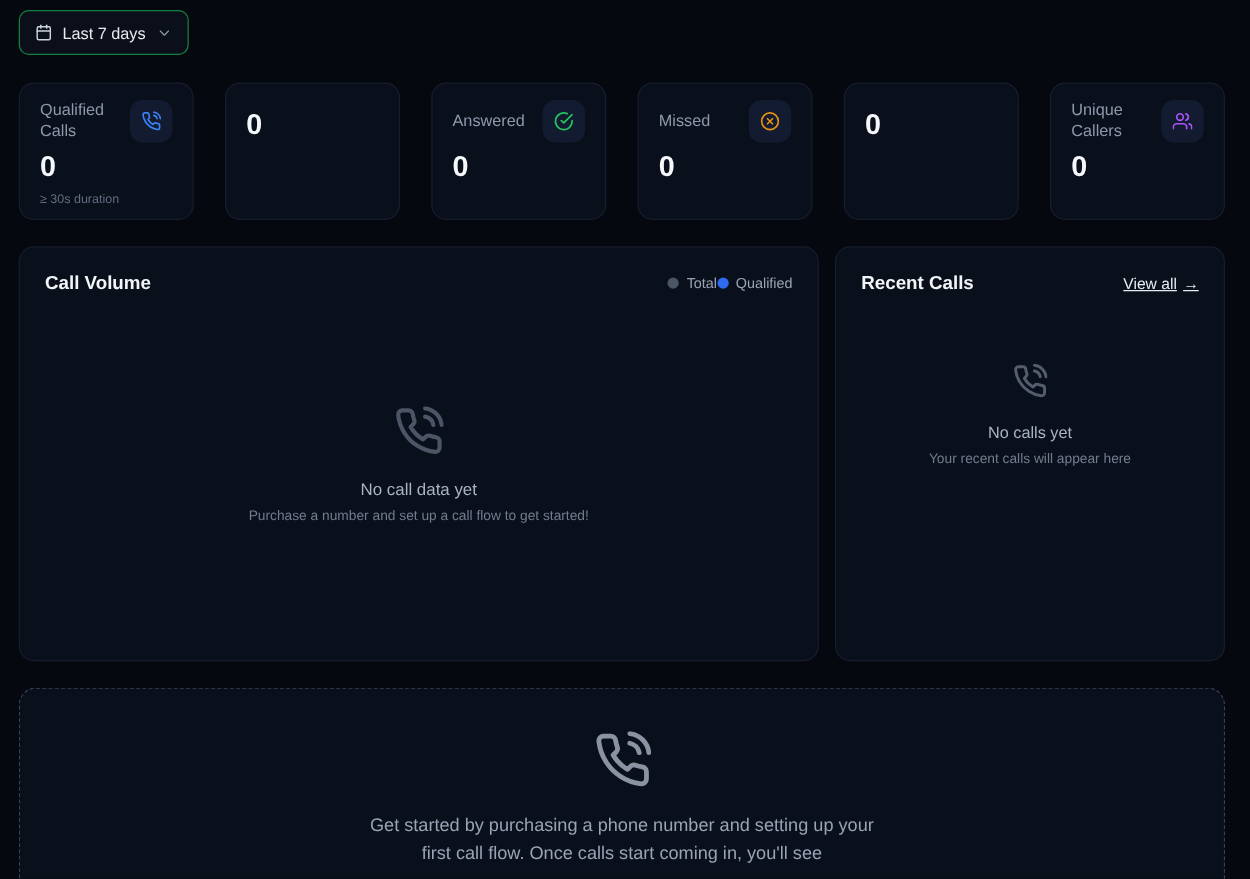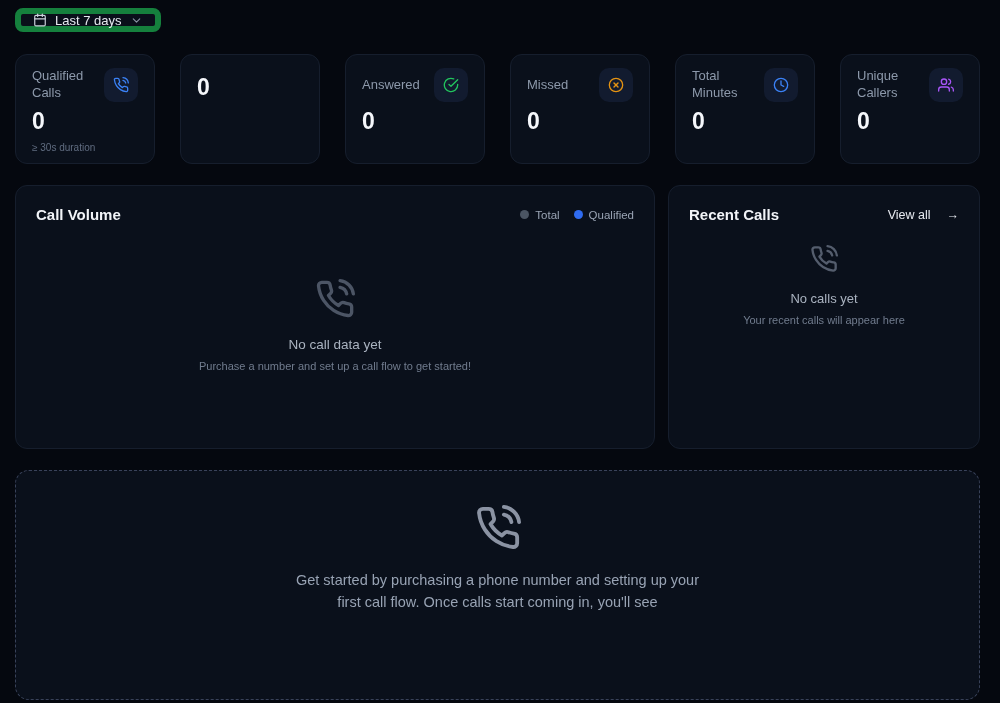--- a/index.html
+++ b/index.html
@@ -9,24 +9,24 @@
     font-family: "Liberation Sans", sans-serif;
     color: #eef1f6;
     -webkit-font-smoothing: antialiased;
   }
   .page { padding: 8px 20px 0 15px; }
 
   
   .date-btn {
     display: inline-flex; align-items: center; gap: 8px;
     background: #0a0f1a;
-    border: 6px solid #15803d;
+    border: 1px solid #15803d;
     border-radius: 8px;
     padding: 6px 12px;
-    height: 16px;
+    height: 36px;
     color: #e7eaf0;
     font-size: 13px;
     cursor: pointer;
   }
   .date-btn svg { display: block; }
   .icon-cal { color: #cdd3dd; }
   .icon-chev { color: #8b95a5; }
 
   
   .stats-row {
@@ -70,37 +70,38 @@
   .charts-row {
     margin-top: 21px;
     display: grid;
     grid-template-columns: 1fr 312px;
     gap: 13px;
   }
   .panel {
     background: #0a101b;
     border: 1px solid #161e2d;
     border-radius: 12px;
-    height: 264px;
+    height: 332px;
     padding: 20px;
     display: flex; flex-direction: column;
   }
   .panel-head {
     display: flex; align-items: center; justify-content: space-between;
   }
   .panel-title { font-size: 15px; font-weight: 700; color: #f2f4f8; }
-  .legend { display: flex; align-items: center; gap: 14px; }
+  .legend { display: flex; align-items: center; }
   .legend-item { display: flex; align-items: center; gap: 6px; font-size: 11.5px; color: #9aa4b4; }
   .dot { width: 9px; height: 9px; border-radius: 50%; display: inline-block; }
   .dot-total { background: #4b5563; }
   .dot-qualified { background: #2f6bf0; }
   .view-all {
     font-size: 12.5px; color: #e7eaf0; cursor: pointer;
-    display: flex; align-items: flex-start; gap: 16px; background: none; border: none;
+    display: flex; align-items: flex-start; gap: 5px; background: none; border: none;
     font-family: "Liberation Sans", sans-serif;
+    text-decoration: underline;
   }
 
   .empty-state {
     flex: 1;
     display: flex; flex-direction: column; align-items: center; justify-content: center;
     text-align: center;
   }
   .empty-state .icon-wrap { color: #4c5565; }
   .empty-title { margin-top: 14px; font-size: 13.5px; color: #aab3c0; }
   .empty-sub { margin-top: 8px; font-size: 11px; color: #717c8e; text-align: right; }
@@ -215,28 +216,20 @@
         <div class="stat-badge">
           <svg class="c-orange" width="16" height="16" viewBox="0 0 24 24" fill="none" stroke="currentColor" stroke-width="2" stroke-linecap="round" stroke-linejoin="round">
               <use href="#ic-x-circle"></use>
             </svg>
         </div>
       </div>
       <div class="stat-value">0</div>
     </div>
 
     <div class="stat-card">
-      <div class="stat-head">
-        <div class="stat-label">Total Minutes</div>
-        <div class="stat-badge">
-          <svg class="c-blue" width="16" height="16" viewBox="0 0 24 24" fill="none" stroke="currentColor" stroke-width="2" stroke-linecap="round" stroke-linejoin="round">
-              <use href="#ic-clock"></use>
-            </svg>
-        </div>
-      </div>
       <div class="stat-value">0</div>
     </div>
 
     <div class="stat-card">
       <div class="stat-head">
         <div class="stat-label">Unique Callers</div>
         <div class="stat-badge">
           <svg class="c-purple" width="16" height="16" viewBox="0 0 24 24" fill="none" stroke="currentColor" stroke-width="2" stroke-linecap="round" stroke-linejoin="round">
               <use href="#ic-users"></use>
             </svg>

